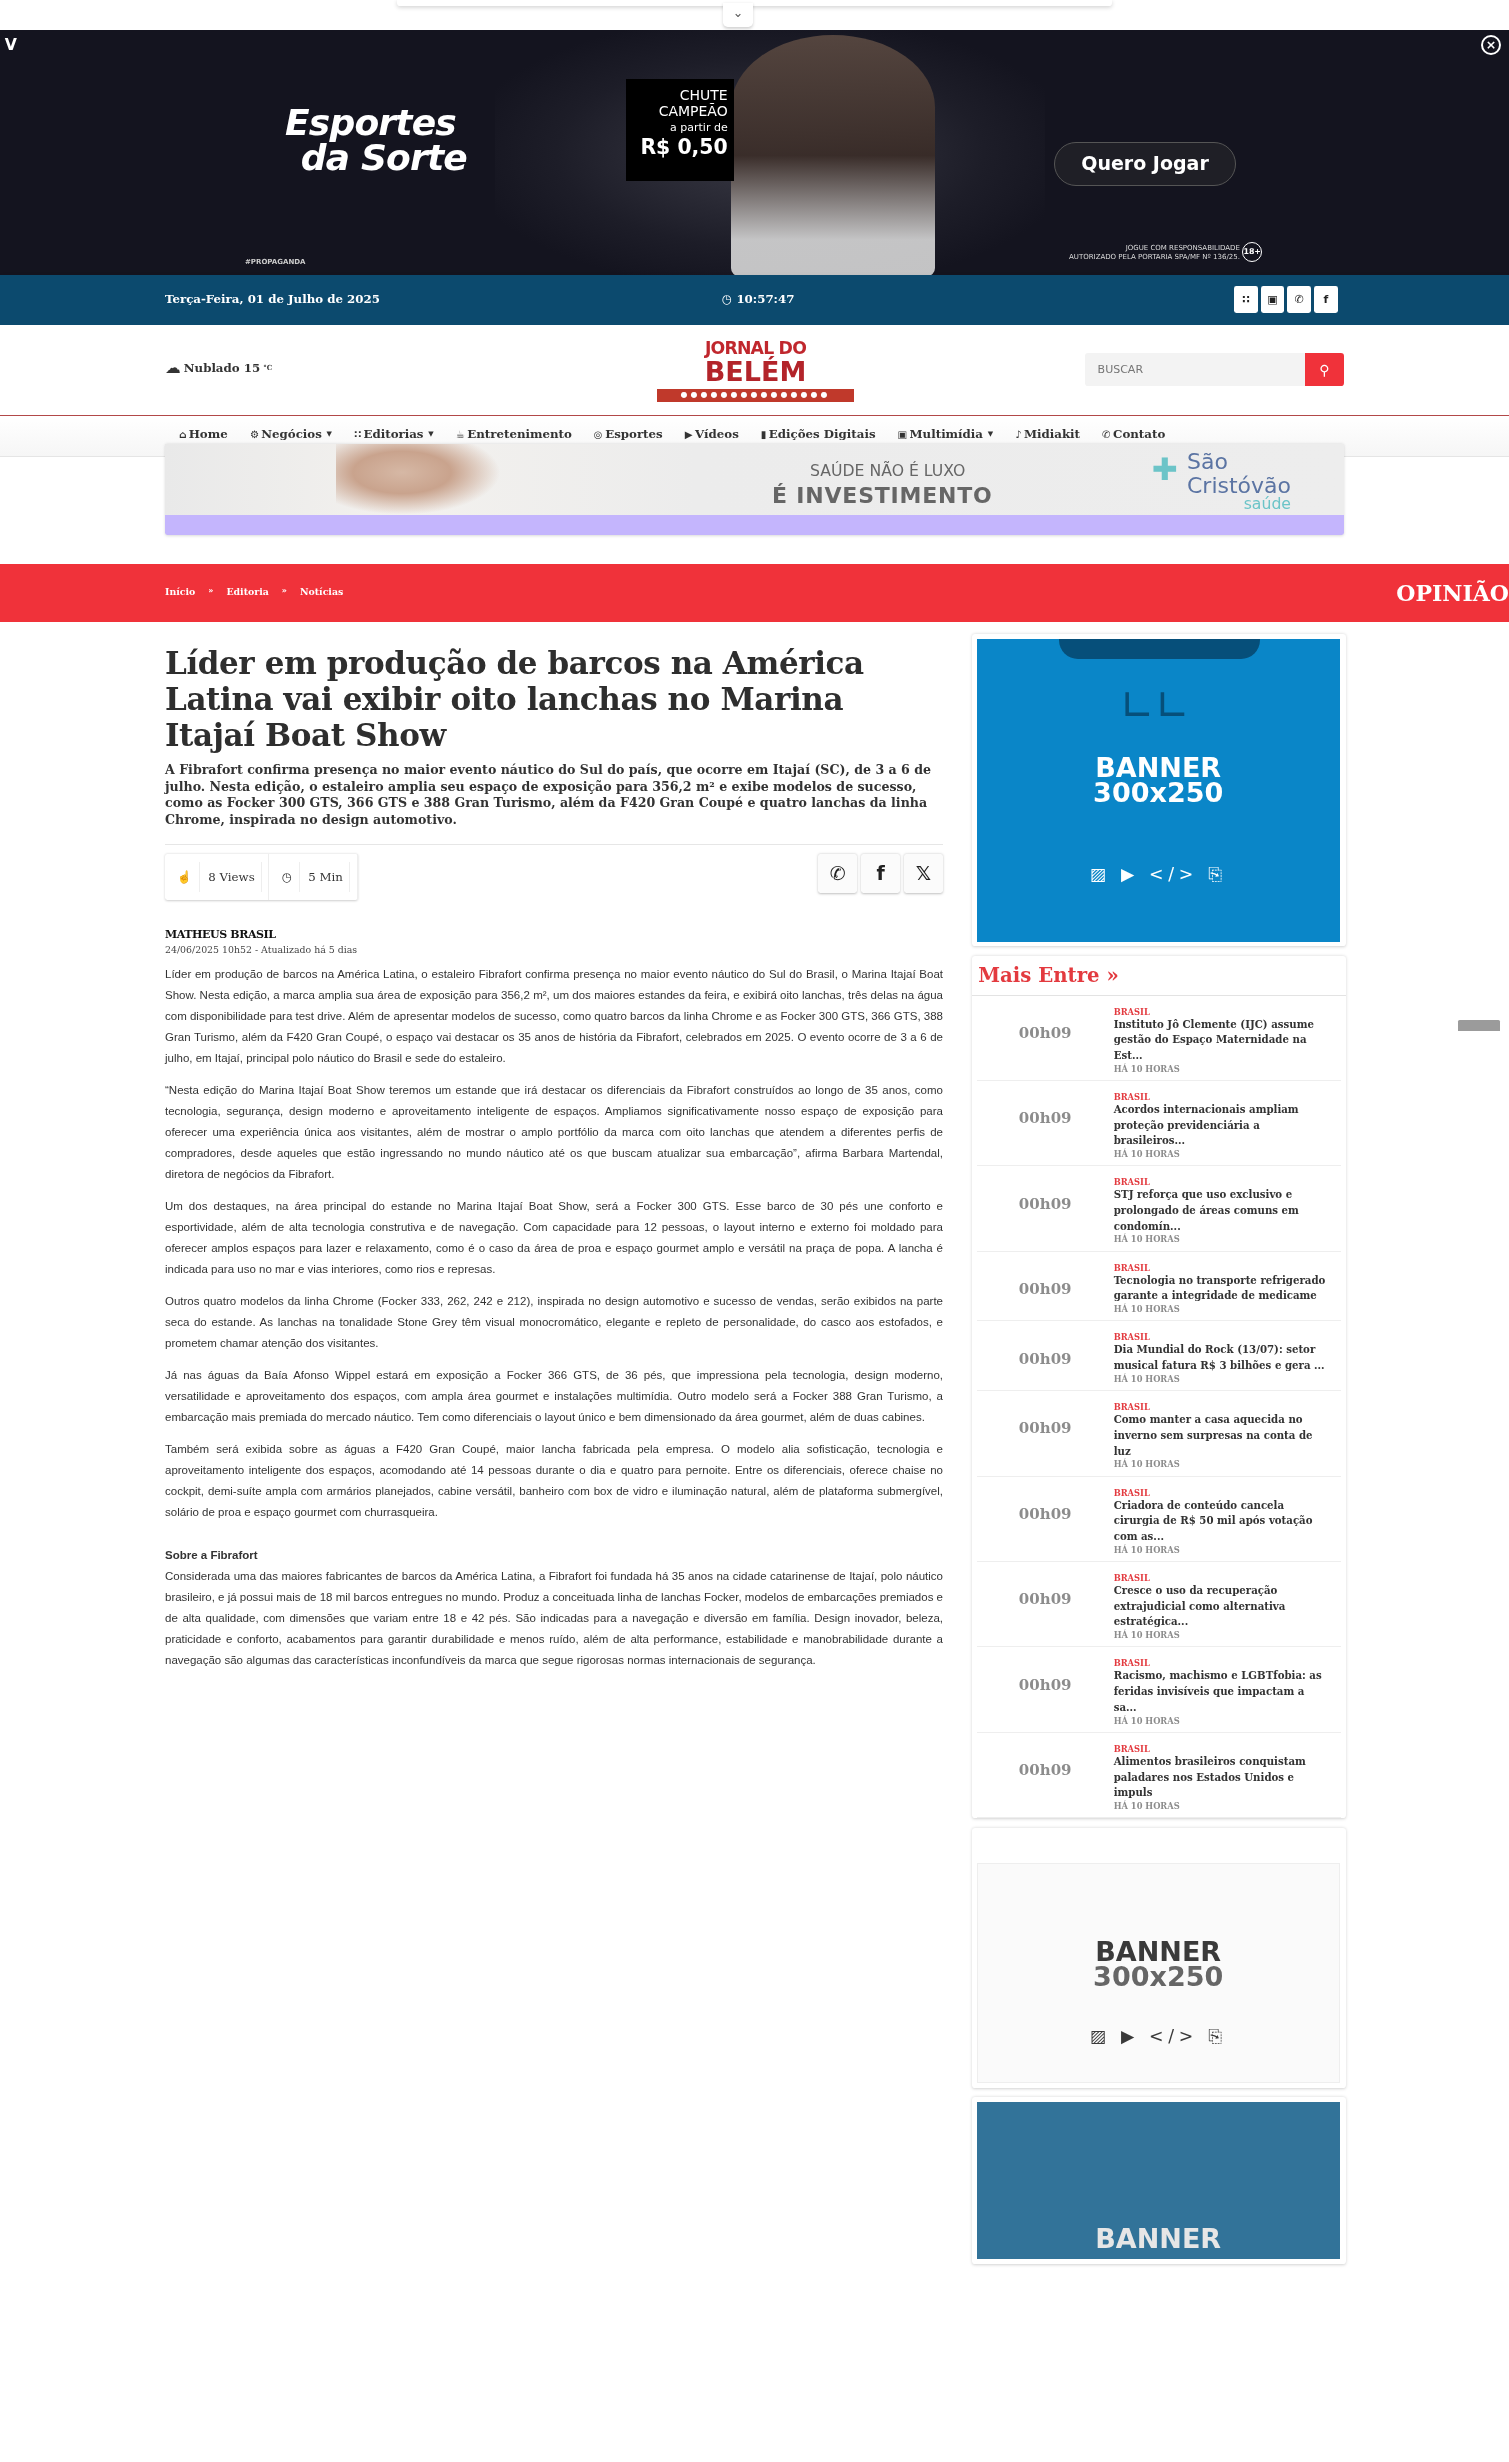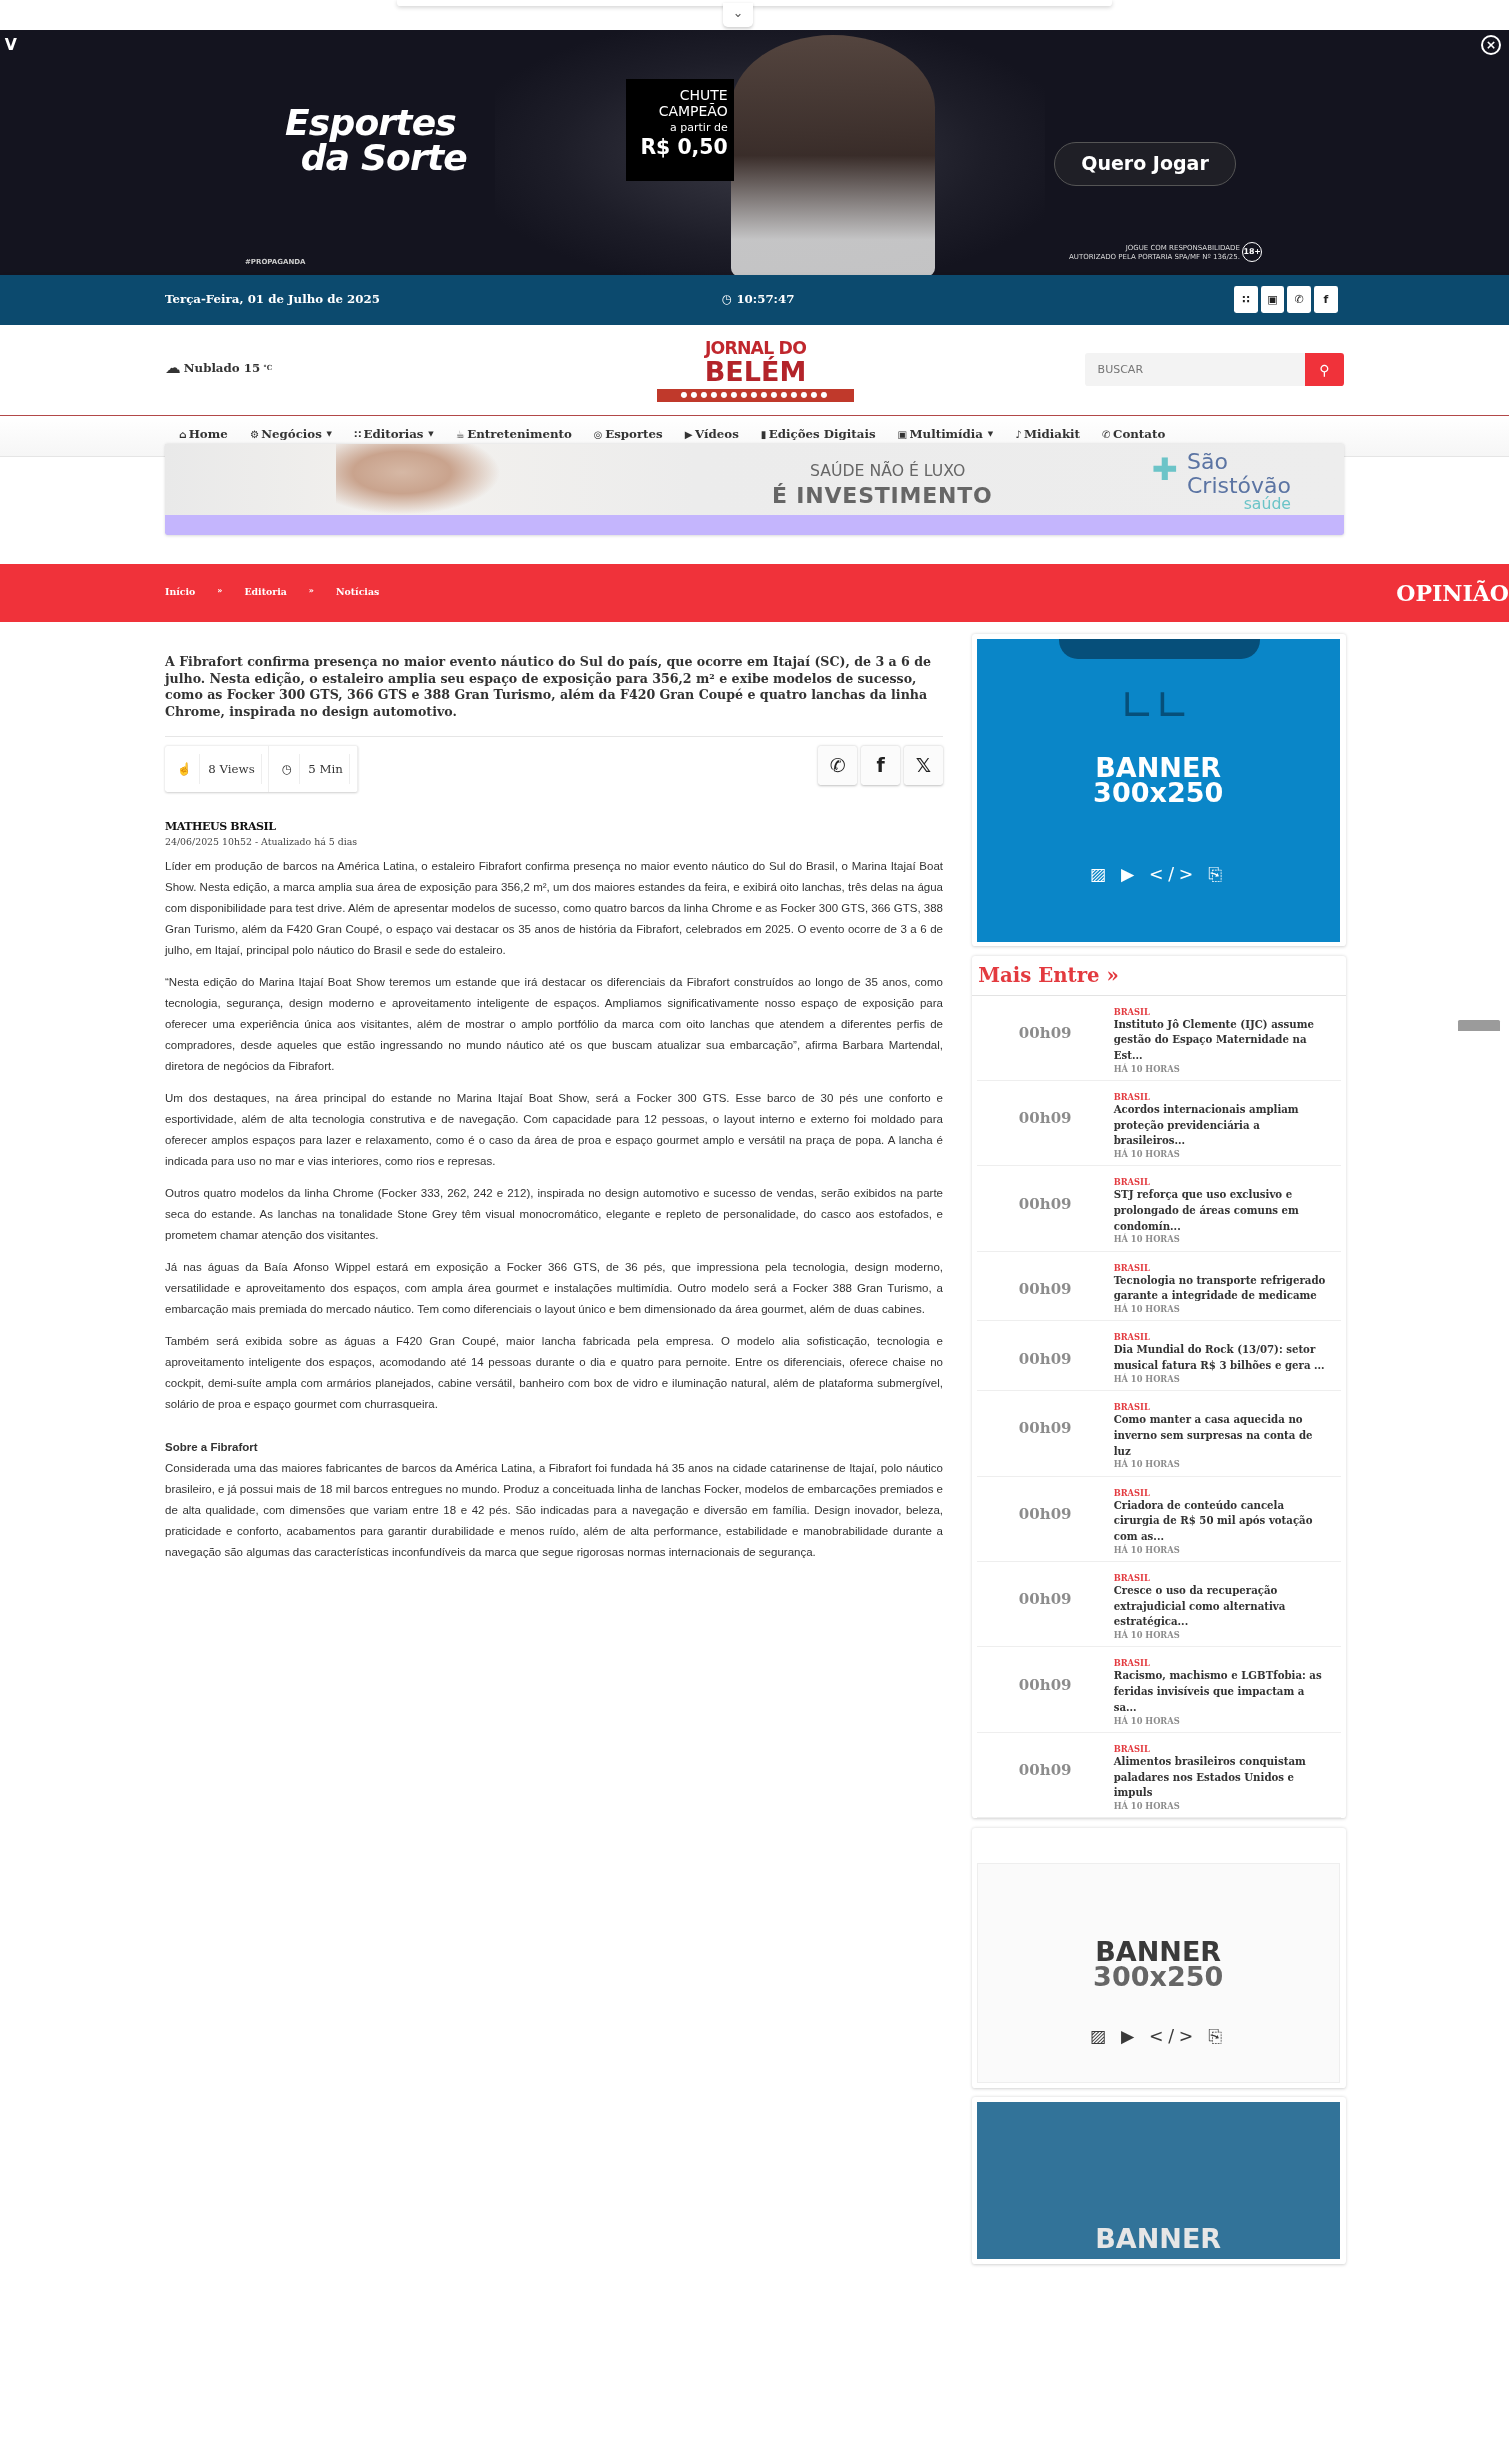--- a/index.html
+++ b/index.html
@@ -58,21 +58,21 @@
     .ad-wide .img { position: absolute; left: 0; top: 0; width: 1179px; height: 71px; background: linear-gradient(90deg, #e9e9e9 0%, #f3f1ee 20%, #ececec 45%, #ededed 100%); overflow: hidden; }
     .ad-wide .people { position: absolute; left: 171px; top: 0; width: 165px; height: 71px; background: radial-gradient(ellipse at 40% 40%, #d6b8a5 0%, #c9a38d 35%, rgba(240,240,240,0) 70%); }
     .ad-wide .t1 { position: absolute; left: 645px; top: 17.3px; font-family: "DejaVu Sans", sans-serif; font-size: 15.7px; color: #666; }
     .ad-wide .t2 { position: absolute; left: 607px; top: 39px; font-family: "DejaVu Sans", sans-serif; font-size: 22px; font-weight: bold; color: #666; letter-spacing: 0.8px; }
     .ad-wide .brand2 { position: absolute; left: 1022px; top: 6.3px; font-family: "DejaVu Sans", sans-serif; font-size: 22px; line-height: 23.6px; color: #5b74a3; }
     .ad-wide .brand2 .s { color: #6cc4c8; font-size: 15.7px; display: block; text-align: right; line-height: 14px; }
     .ad-wide .brand2 .mark { position: absolute; left: -35px; top: 7.9px; font-size: 31px; color: #6cc4c8; }
 
     
     .section-bar { position: absolute; left: 0; top: 564px; width: 1509px; height: 58px; background: #f0323a; }
-    .crumbs { position: absolute; left: 165px; top: 22px; color: #fff; font-size: 9.4px; font-weight: bold; display: flex; gap: 22px; }
+    .crumbs { position: absolute; left: 165px; top: 22px; color: #fff; font-size: 9.4px; font-weight: bold; display: flex; gap: 13px; }
     .crumbs .sep { font-family: "DejaVu Sans", sans-serif; font-size: 7.9px; }
     .section-title { position: absolute; left: 0; width: 1509px; top: 15.7px; text-align: right; color: #fff; font-weight: bold; font-size: 22px; }
 
     
     .article { position: absolute; left: 165px; top: 645px; width: 778px; }
     .article h1 { font-size: 31px; line-height: 36px; font-weight: bold; color: #2e2e2e; letter-spacing: -0.4px; }
     .article .lead { margin-top: 9.4px; font-size: 12.6px; line-height: 16.5px; font-weight: bold; color: #333; }
     .article .divider { margin-top: 15.7px; border-top: 0.8px solid #e6e6e6; }
     .meta-row { position: relative; height: 53px; margin-top: 9.4px; }
     .stats { position: absolute; left: 0; top: 0; display: flex; box-shadow: 0 0.8px 2.4px rgba(0,0,0,0.2); border-radius: 2.4px; }
@@ -250,20 +250,21 @@
     <span>Início</span>
     <span class="sep">»</span>
     <span>Editoria</span>
     <span class="sep">»</span>
     <span>Notícias</span>
   </div>
   <div class="section-title">OPINIÃO</div>
 </div>
 
 <div class="article">
+  <h1>Líder em produção de barcos na América Latina vai exibir oito lanchas no Marina Itajaí Boat Show</h1>
   <div class="lead">A Fibrafort confirma presença no maior evento náutico do Sul do país, que ocorre em Itajaí (SC), de 3 a 6 de julho. Nesta edição, o estaleiro amplia seu espaço de exposição para 356,2 m² e exibe modelos de sucesso, como as Focker 300 GTS, 366 GTS e 388 Gran Turismo, além da F420 Gran Coupé e quatro lanchas da linha Chrome, inspirada no design automotivo.</div>
   <div class="divider"></div>
   <div class="meta-row">
     <div class="stats">
       <span>
           <span>☝</span>
           <span>8 Views</span>
         </span>
       <span>
           <span>◷</span>

